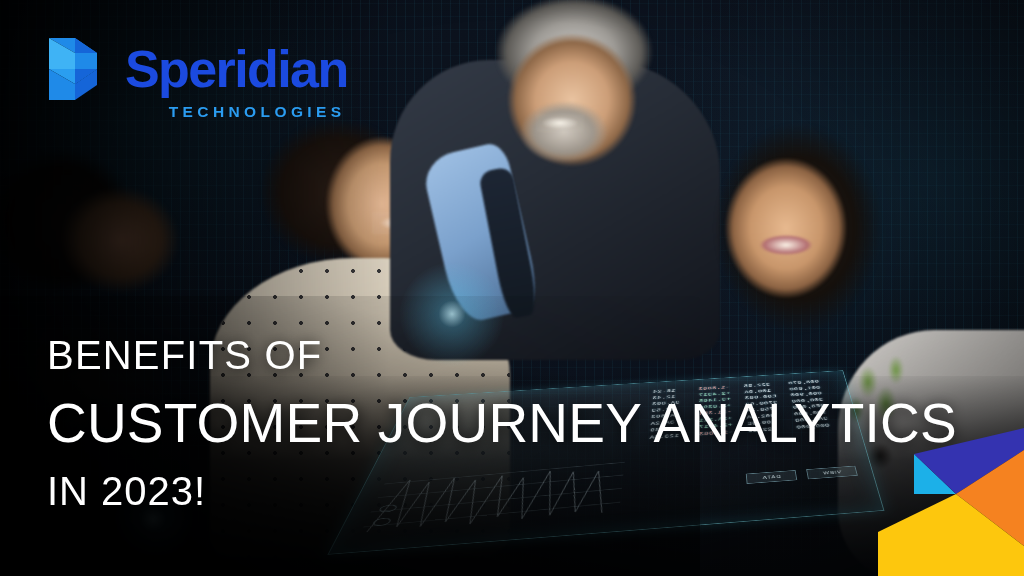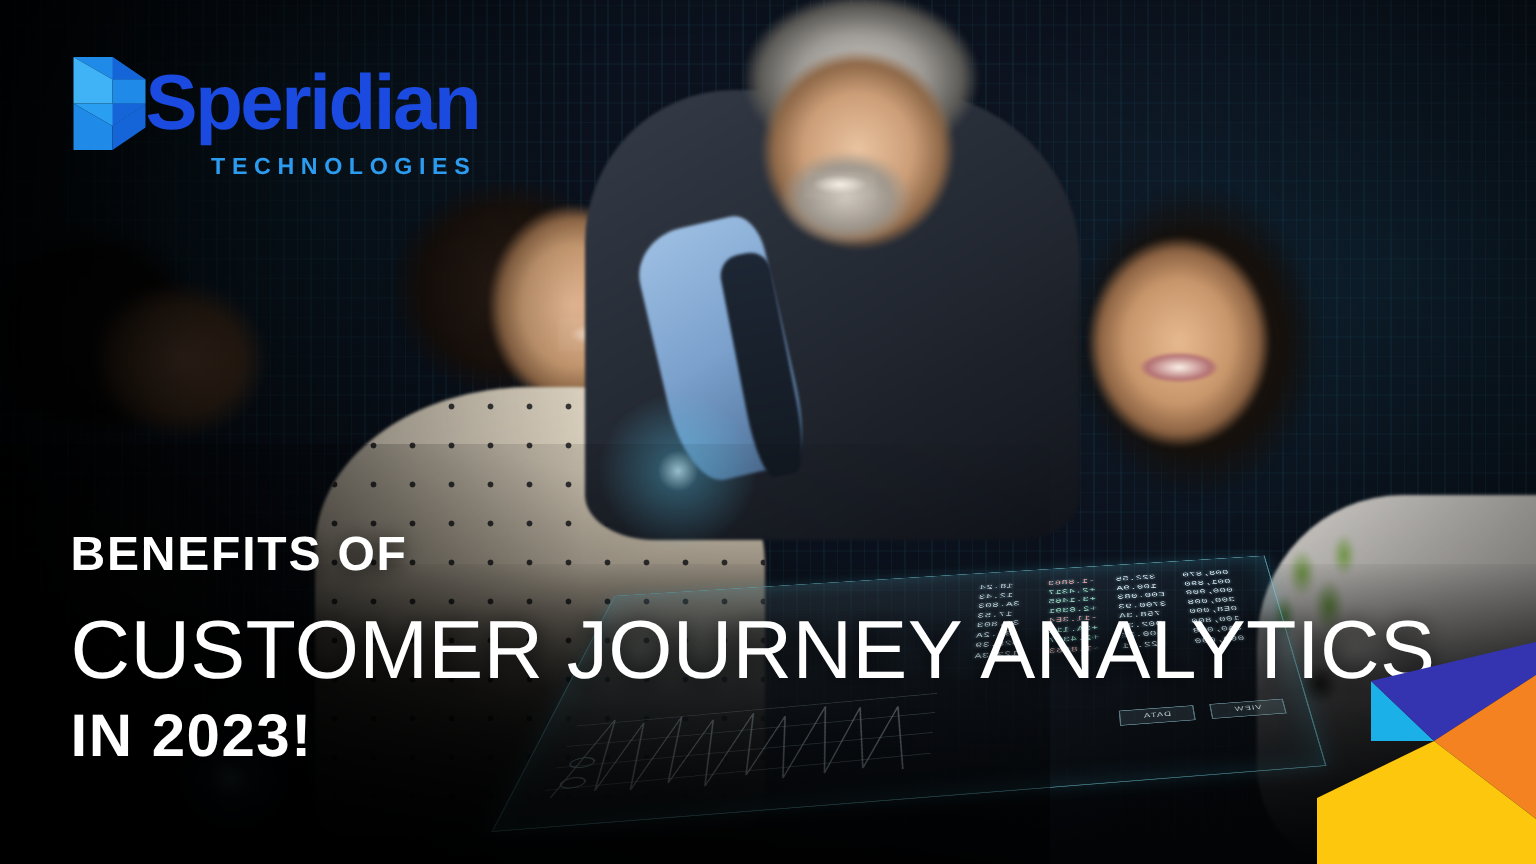--- a/index.html
+++ b/index.html
@@ -238,40 +238,40 @@
       linear-gradient(90deg, rgba(0,0,0,0.88) 0%, rgba(0,0,0,0.46) 18%, rgba(0,0,0,0) 38%);
   }
   .text-scrim {
     position:absolute; left:0; bottom:0; width:700px; height:280px;
     pointer-events:none;
     background:linear-gradient(18deg, rgba(0,0,0,0.92) 0%, rgba(0,0,0,0.66) 38%, rgba(0,0,0,0.12) 76%, rgba(0,0,0,0) 100%);
   }
 
   
   .logo { position:absolute; left:47px; top:36px; display:flex; flex-direction:column; }
-  .logo-row { display:flex; align-items:center; }
+  .logo-row { display:flex; align-items:center;gap:28px; }
   .logo-mark { width:54px; height:66px; flex:none; }
   .logo-word {
     font-size:52px; font-weight:bold; letter-spacing:-1.6px;
     line-height:.98; margin-left:-4px;
   }
   .logo-sub {
     align-self:flex-end;
     font-size:15.5px; font-weight:bold; letter-spacing:4.4px;
     margin-top:1px; margin-right:2px;text-align:right;
   }
 
   
   .headline {
     position:absolute; left:47px; bottom:62px;
     color:#fff; text-shadow:0 2px 14px rgba(0,0,0,.85);
   }
-  .hl-1 { font-size:32px; font-weight:bold; letter-spacing:1.2px; line-height:1.12; }
+  .hl-1 { font-size:40px; font-weight:normal; letter-spacing:1.2px; line-height:1.12; }
   .hl-2 { font-size:55px; font-weight:normal; letter-spacing:.2px; line-height:1.14; margin-top:14px; }
-  .hl-3 { font-size:40px; font-weight:bold; letter-spacing:1px; line-height:1.12; margin-top:5px; }
+  .hl-3 { font-size:40px; font-weight:normal; letter-spacing:1px; line-height:1.12; margin-top:15px; }
 
   
   .corner { position:absolute; right:0; bottom:0; width:146px; height:148px; }
   .corner svg { display:block; width:100%; height:100%; }
 </style>
 </head>
 <body>
 
 <div class="banner">
 

